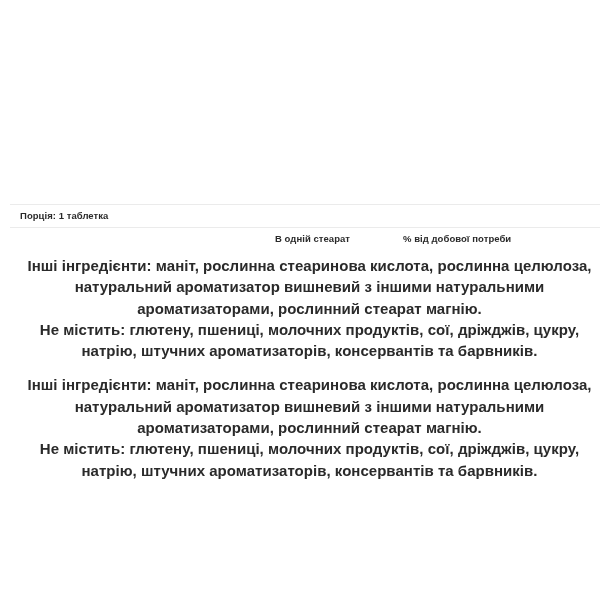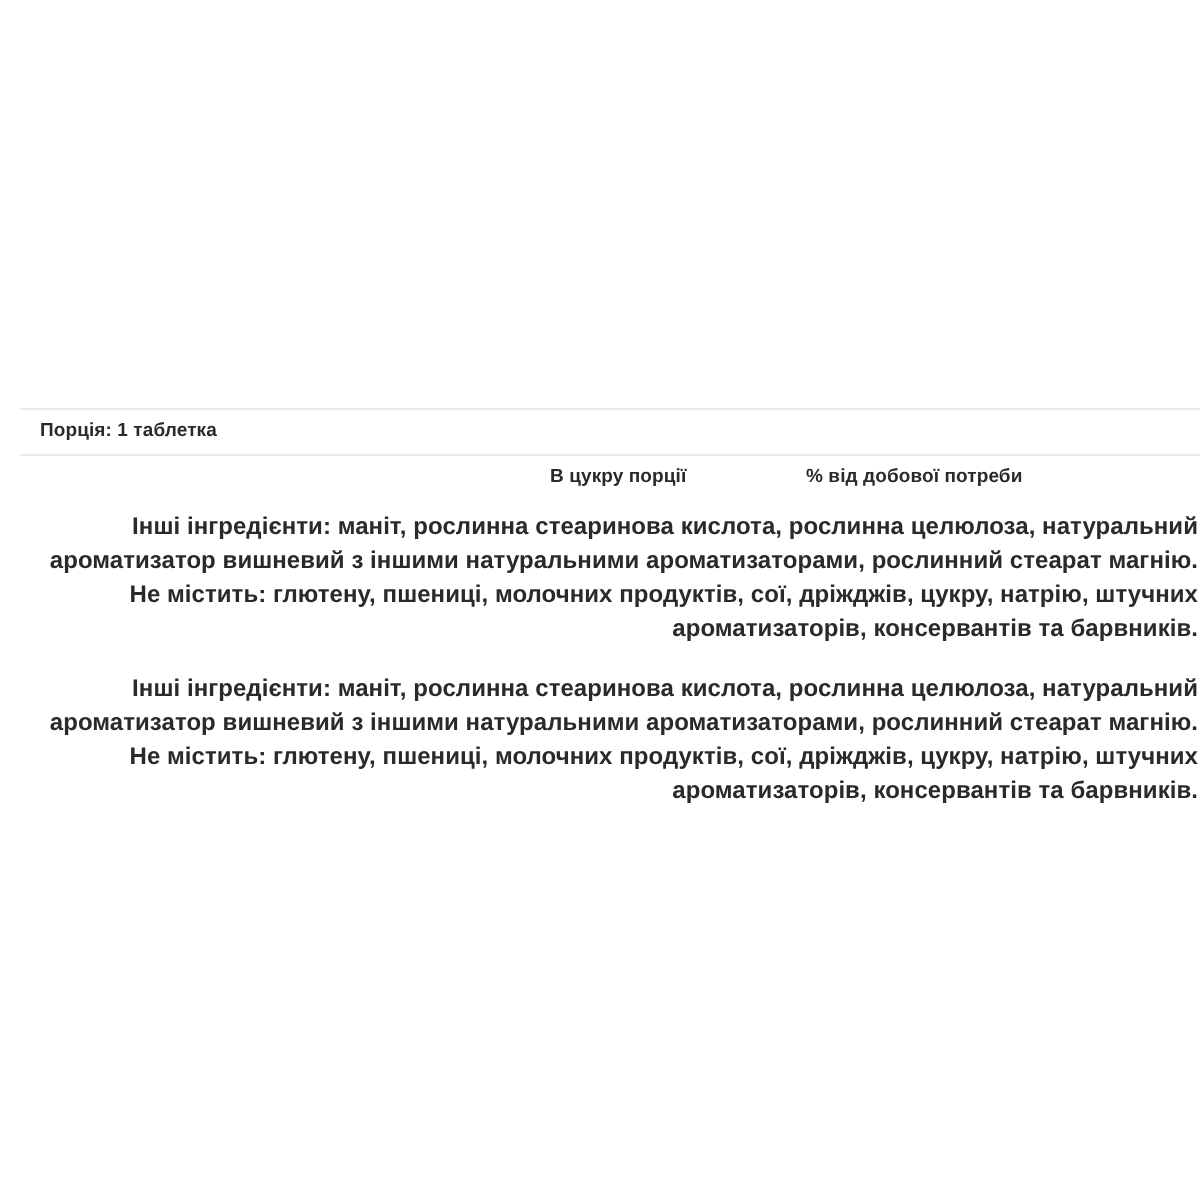--- a/index.html
+++ b/index.html
@@ -56,45 +56,45 @@
     margin-top: 6px;
     padding: 0 11px 0 10px;
   }
   .ing-block {
     margin: 0 0 13px 0;
   }
   .ing-block:last-child {
     margin-bottom: 0;
   }
   .ing-line {
-    font-size: 12px;
+    font-size: 15px;
     font-weight: bold;
     line-height: 1.42;
     letter-spacing: 0.03px;
     color: #2a2a2a;
     margin: 0;
-    text-align: right;
+    text-align: center;
   }
 </style>
 </head>
 <body>
 
 <div class="page">
 
   <table class="facts-table">
     <tbody>
       <tr class="row-serving">
         <td class="col-name">Порція: 1 таблетка</td>
         <td class="col-amount"></td>
         <td class="col-dv"></td>
       </tr>
 
       <tr class="row-headers">
         <td class="col-name"></td>
-        <td class="col-amount">В цукру порції</td>
+        <td class="col-amount">В одній стеарат</td>
         <td class="col-dv">% від добової потреби</td>
       </tr>
 
     </tbody>
   </table>
 
   <div class="ingredients">
 
     <div class="ing-block">
       <p class="ing-line">Інші інгредієнти: маніт, рослинна стеаринова кислота, рослинна целюлоза, натуральний ароматизатор вишневий з іншими натуральними ароматизаторами, рослинний стеарат магнію.</p>

